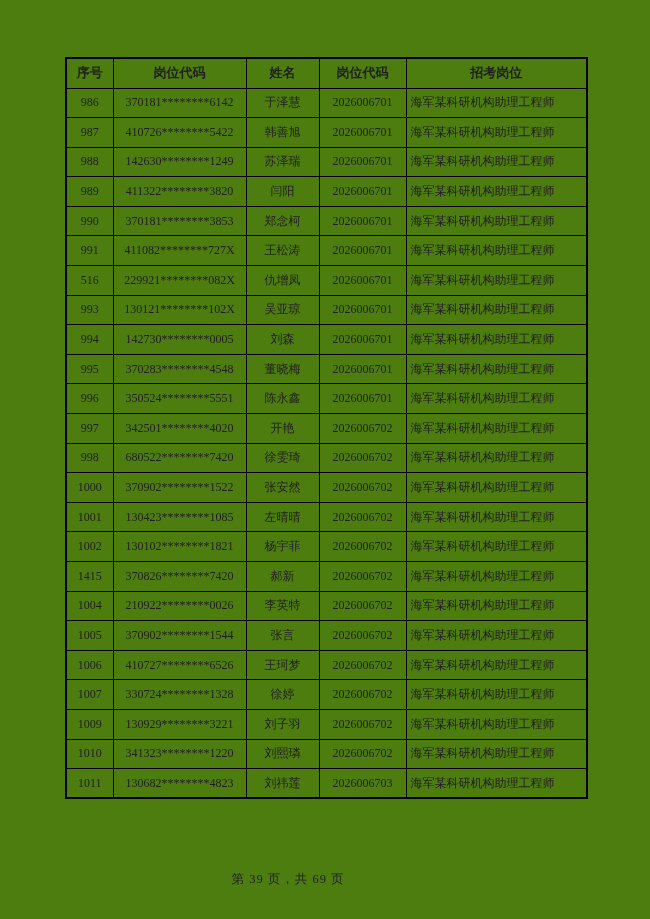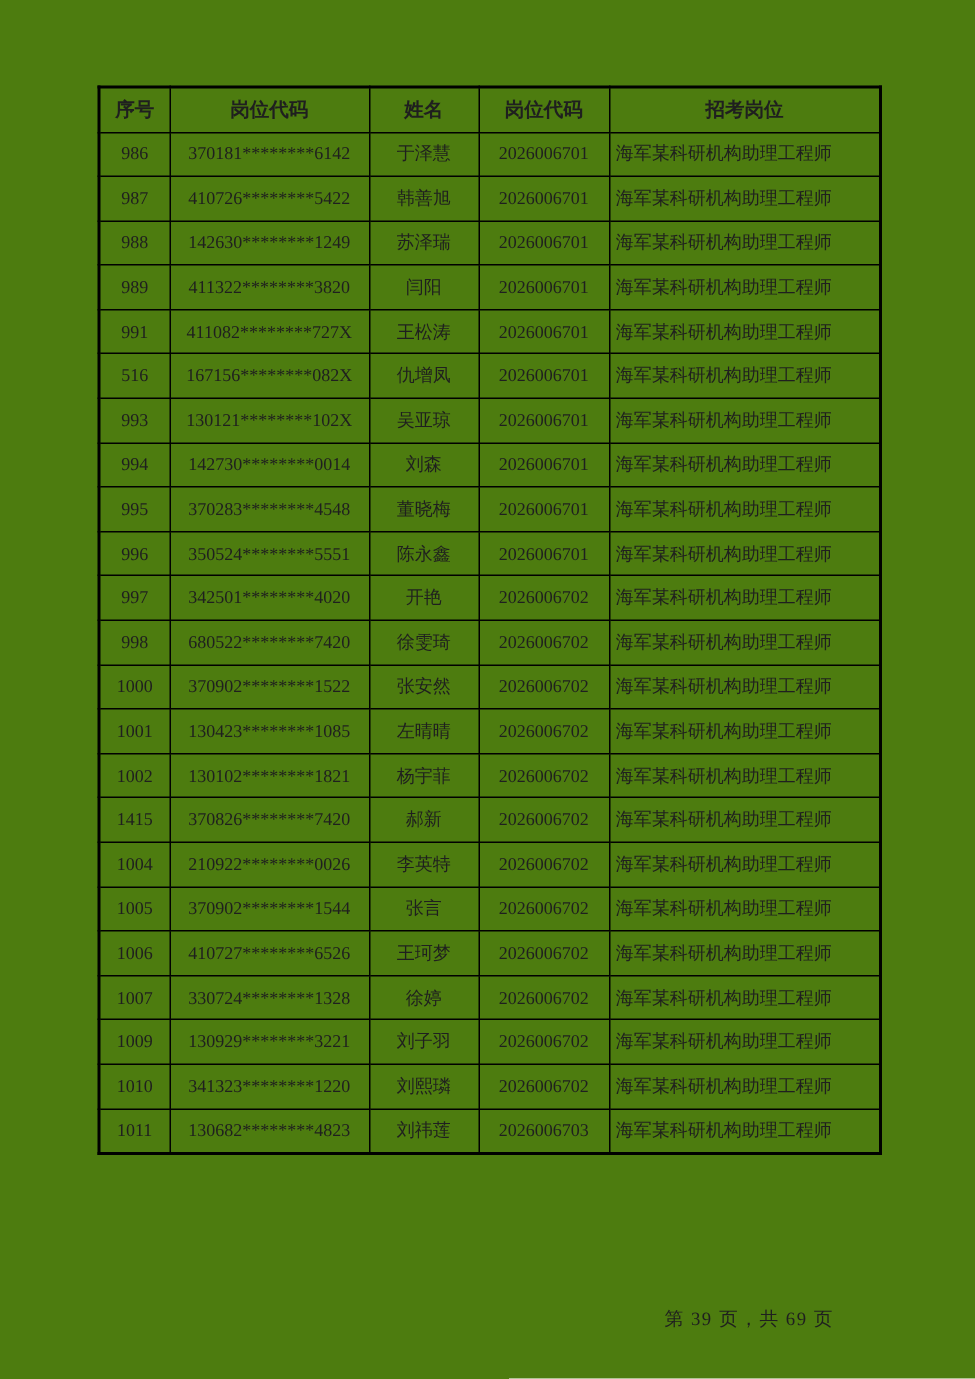--- a/index.html
+++ b/index.html
@@ -50,24 +50,24 @@
     padding-left: 4px;
     margin-top: 31px;
   }
   .col-serial        { width: 47px; }
   .col-id            { width: 133px; }
   .col-name          { width: 73px; }
   .col-code          { width: 87px; }
   .col-position      { width: 181px; }
   .page-footer {
     position: absolute;
-    left: 0;
+    left: 10px;
     top: 871px;
     width: 556px;
-    text-align: right;
+    text-align: center;
     font-size: 12.5px;
     letter-spacing: 1px;
     color: #1f1f1f;
   }
 </style>
 </head>
 <body>
 
 <div class="page">
 
@@ -111,43 +111,50 @@
           <td class="col-position-title">海军某科研机构助理工程师</td>
         </tr>
         <tr>
           <td>989</td>
           <td>411322********3820</td>
           <td>闫阳</td>
           <td>2026006701</td>
           <td class="col-position-title">海军某科研机构助理工程师</td>
         </tr>
         <tr>
+          <td>990</td>
+          <td>370181********3853</td>
+          <td>郑念柯</td>
+          <td>2026006701</td>
+          <td class="col-position-title">海军某科研机构助理工程师</td>
+        </tr>
+        <tr>
           <td>991</td>
           <td>411082********727X</td>
           <td>王松涛</td>
           <td>2026006701</td>
           <td class="col-position-title">海军某科研机构助理工程师</td>
         </tr>
         <tr>
           <td>516</td>
-          <td>167156********082X</td>
+          <td>229921********082X</td>
           <td>仇增凤</td>
           <td>2026006701</td>
           <td class="col-position-title">海军某科研机构助理工程师</td>
         </tr>
         <tr>
           <td>993</td>
           <td>130121********102X</td>
           <td>吴亚琼</td>
           <td>2026006701</td>
           <td class="col-position-title">海军某科研机构助理工程师</td>
         </tr>
         <tr>
           <td>994</td>
-          <td>142730********0014</td>
+          <td>142730********0005</td>
           <td>刘森</td>
           <td>2026006701</td>
           <td class="col-position-title">海军某科研机构助理工程师</td>
         </tr>
         <tr>
           <td>995</td>
           <td>370283********4548</td>
           <td>董晓梅</td>
           <td>2026006701</td>
           <td class="col-position-title">海军某科研机构助理工程师</td>

